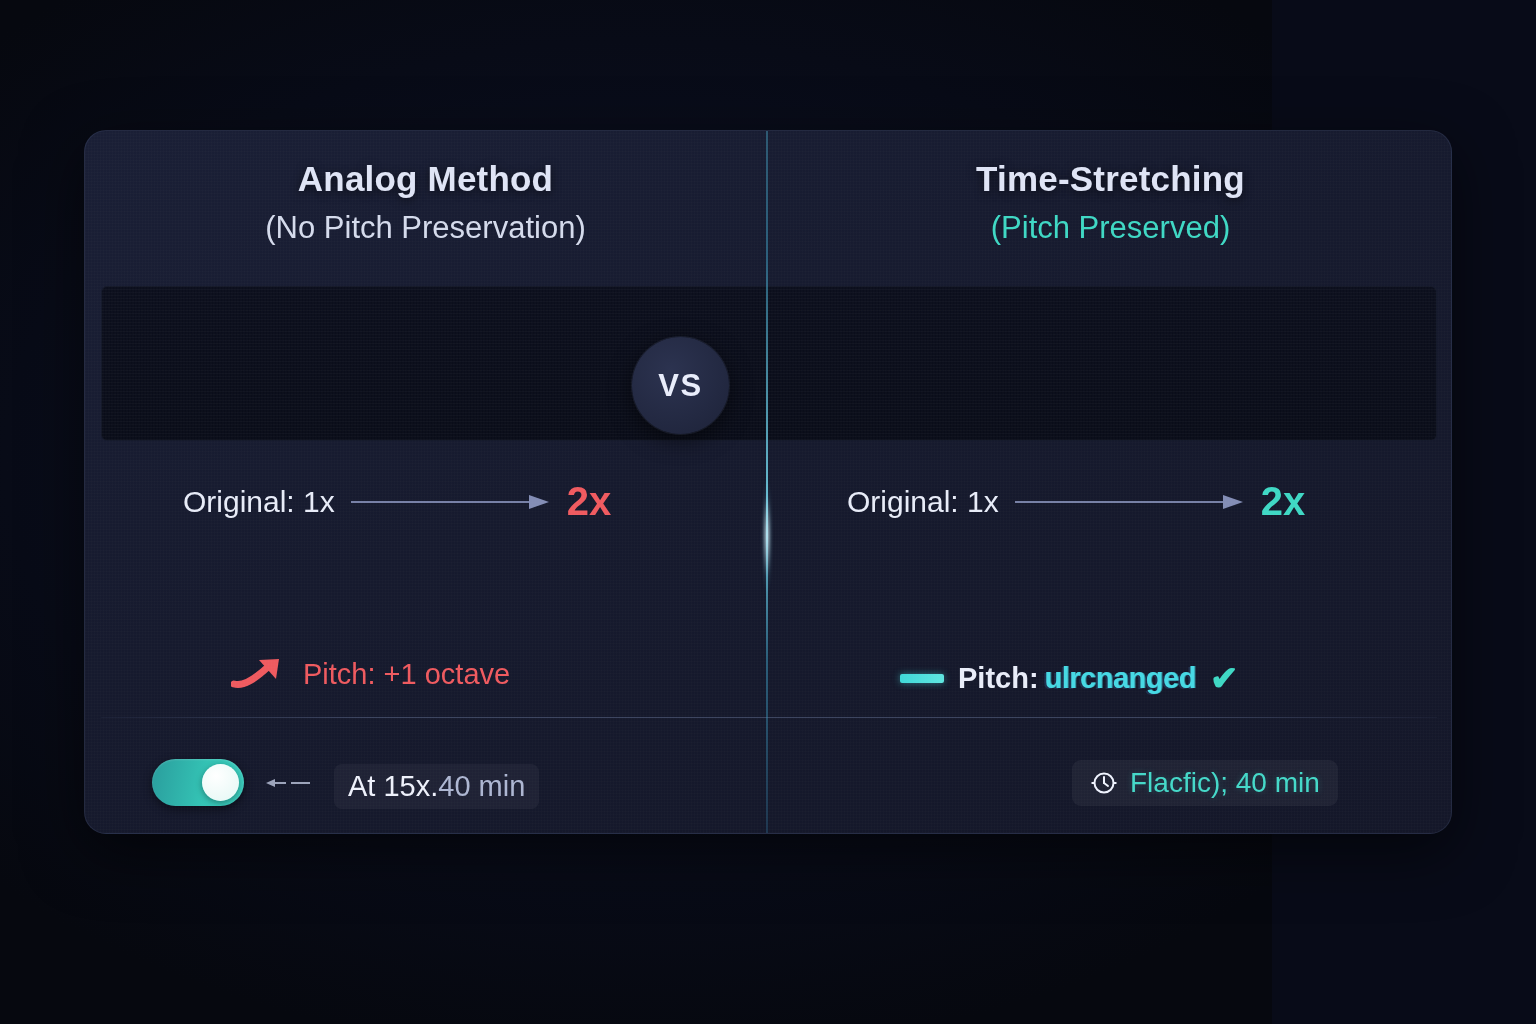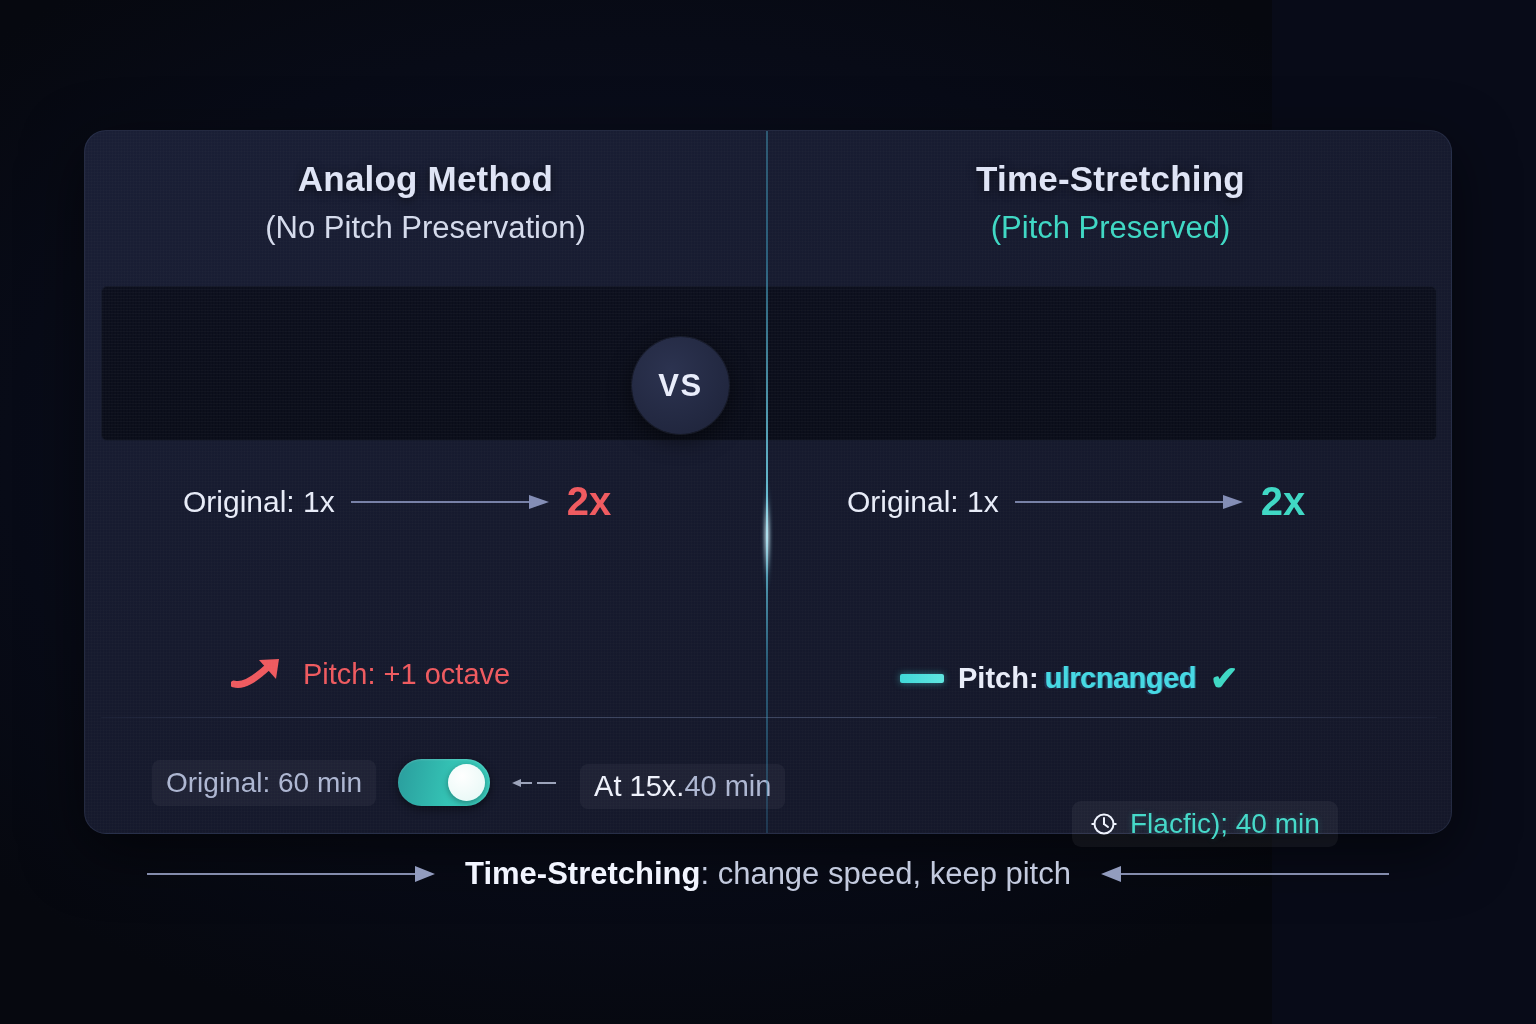--- a/index.html
+++ b/index.html
@@ -148,21 +148,20 @@
     font-size: 29px; color: #eef1fb; white-space: nowrap;
     background: rgba(255,255,255,0.045); border-radius: 8px; padding: 6px 14px; margin-top: 8px;
   }
   .at-speed .dim { color: #aeb7d2; }
 
   .bottom-right {
     position: absolute; left: 1072px; top: 760px;
     display: flex; align-items: center; gap: 12px;
     background: rgba(255,255,255,0.05); border-radius: 9px;
     padding: 7px 18px;
-    margin-top: 41px;
   }
   .clock-icon { width: 28px; height: 28px; flex: 0 0 auto; }
   .bottom-right .rt {
     font-size: 28px; color: #46d9c9; white-space: nowrap;
     text-shadow: 0 0 6px rgba(60,200,190,0.25);
   }
 
   
   .footer {
     position: absolute; left: 0; top: 856px; width: 1536px;
@@ -1728,21 +1727,20 @@
     <div class="v-divider"></div>
     <div class="v-divider-glow"></div>
 
   </div>
 
   <div class="vs-badge">
     <span>VS</span>
   </div>
 
   <div class="bottom-left">
-    <span class="stat-pill">Original: 60 min</span>
 
     <div class="toggle">
       <div class="knob"></div>
     </div>
 
     <svg class="mini-conn" viewBox="0 0 46 14">
       <polygon points="0,7 9,3 9,11" fill="#c9d2ea"></polygon>
       <line x1="9" y1="7" x2="20" y2="7" stroke="#c9d2ea" stroke-width="2"></line>
       <line x1="25" y1="7" x2="44" y2="7" stroke="#c9d2ea" stroke-width="2"></line>
     </svg>
@@ -1754,25 +1752,14 @@
     <svg class="clock-icon" viewBox="0 0 28 28">
       <circle cx="14" cy="14" r="9.5" fill="none" stroke="#f0f4ff" stroke-width="2"></circle>
       <line x1="14" y1="14" x2="14" y2="8" stroke="#f0f4ff" stroke-width="2" stroke-linecap="round"></line>
       <line x1="14" y1="14" x2="18" y2="17" stroke="#f0f4ff" stroke-width="2" stroke-linecap="round"></line>
       <line x1="1.5" y1="14" x2="5" y2="14" stroke="#f0f4ff" stroke-width="2"></line>
       <line x1="23" y1="14" x2="26.5" y2="14" stroke="#f0f4ff" stroke-width="2"></line>
     </svg>
     <span class="rt">Flacfic); 40 min</span>
   </div>
 
-  <div class="footer">
-    <svg class="footer-line" viewBox="0 0 300 22">
-      <line x1="10" y1="11" x2="278" y2="11" stroke="#9aa4c8" stroke-width="2" opacity="0.85"></line>
-      <polygon points="278,3 298,11 278,19" fill="#9aa4c8" opacity="0.95"></polygon>
-    </svg>
-    <span class="footer-text"><span class="b">Time-Stretching</span><span class="n">: change speed, keep pitch</span></span>
-    <svg class="footer-line" viewBox="0 0 300 22">
-      <polygon points="22,3 2,11 22,19" fill="#9aa4c8" opacity="0.95"></polygon>
-      <line x1="22" y1="11" x2="290" y2="11" stroke="#9aa4c8" stroke-width="2" opacity="0.85"></line>
-    </svg>
-  </div>
 
 </div>
 
 </body></html>

